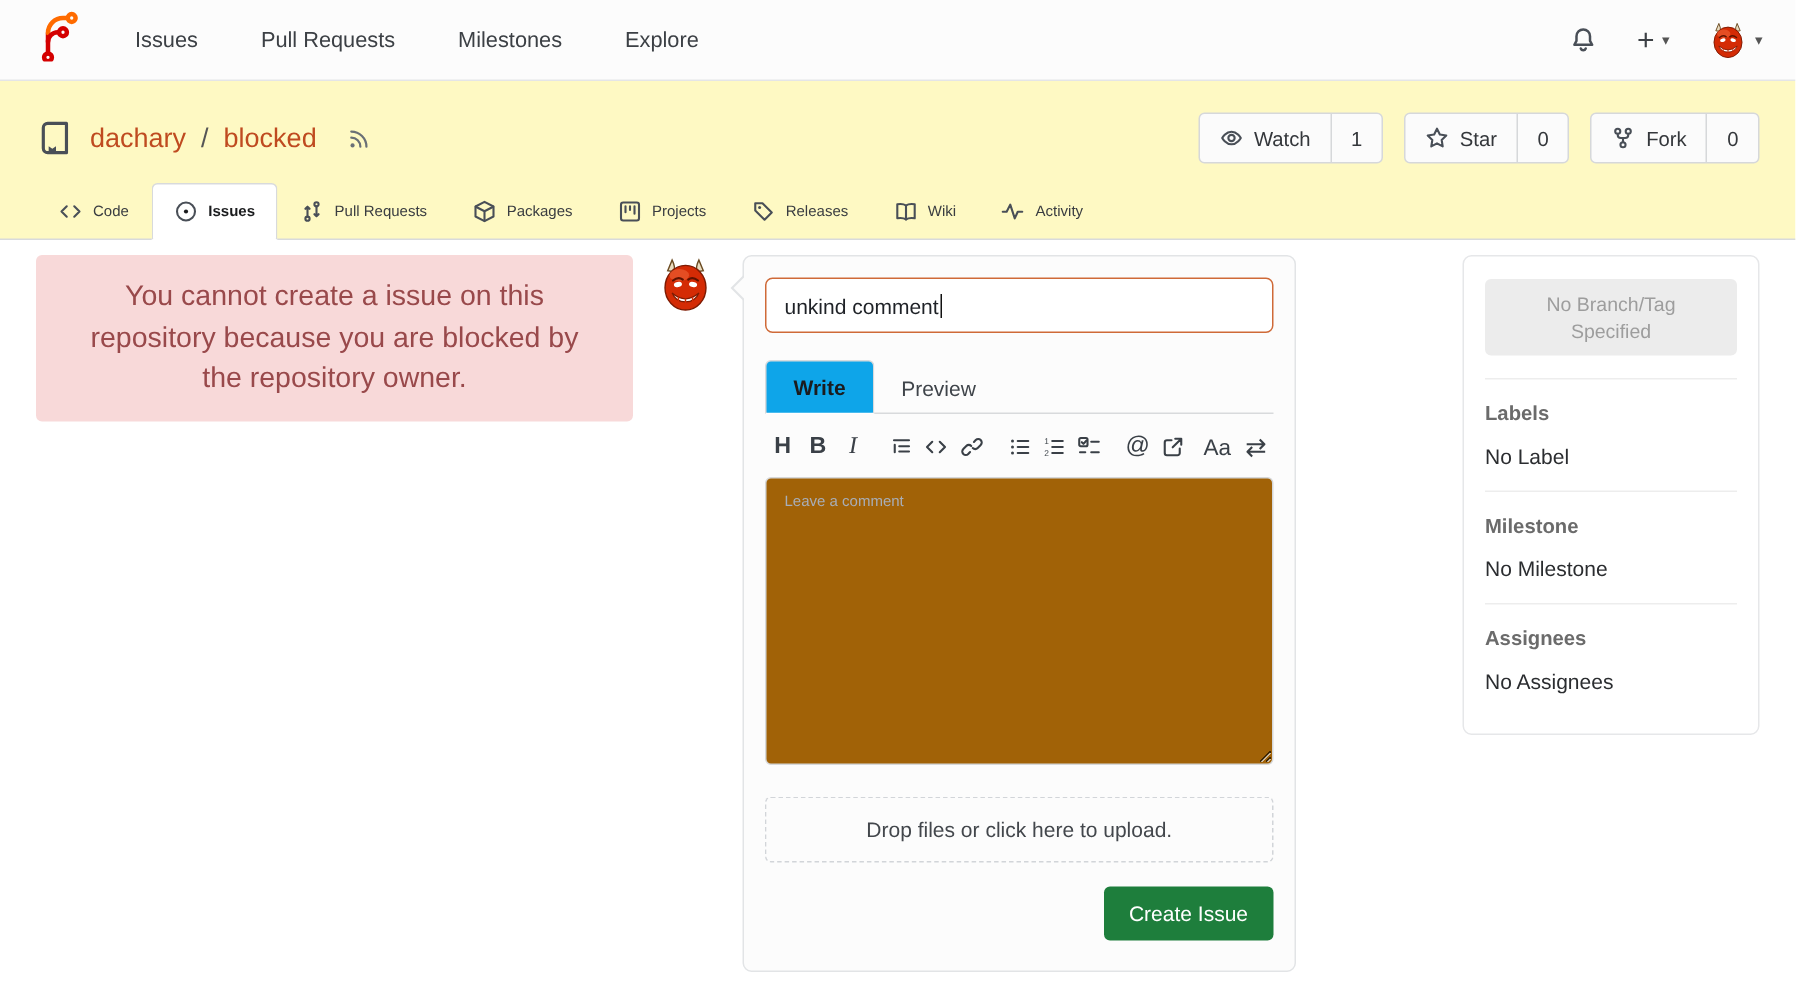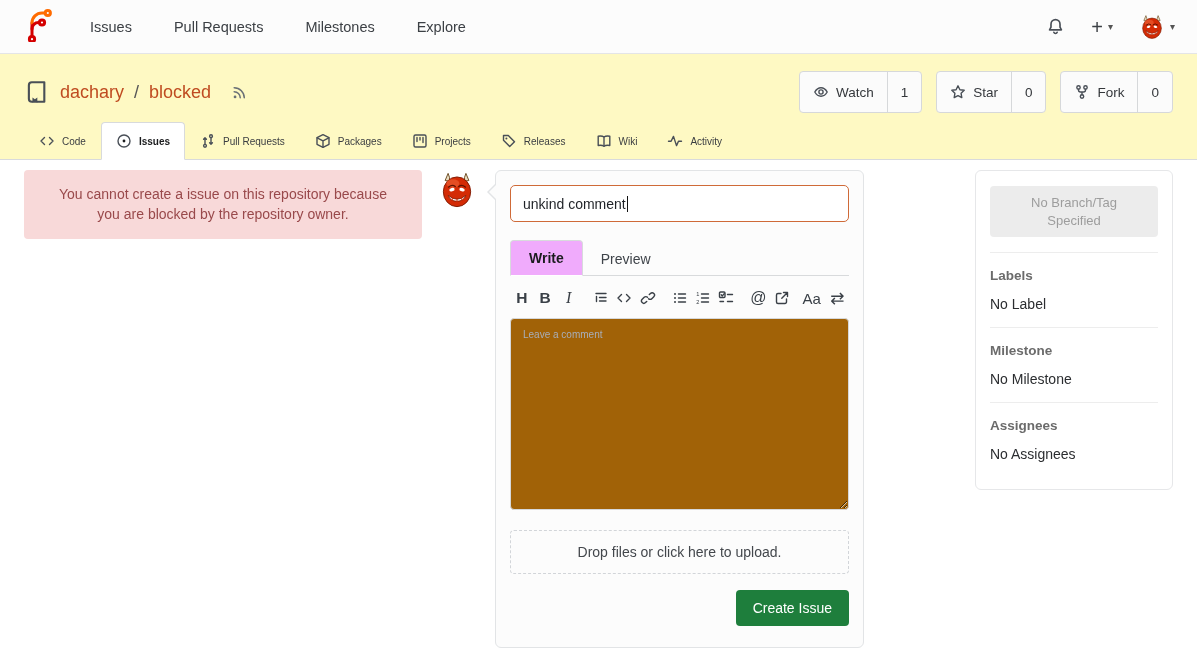--- a/index.html
+++ b/index.html
@@ -18,43 +18,43 @@
   .avatar-sm { width:26px; height:26px; display:block; }
 
   
   .repo-band { height:106px; background:#fef9c3; border-bottom:1px solid #d8dadc; position:relative; }
   .repo-title-row { display:flex; align-items:center; padding:14px 24px 0 24px; height:62px; }
   .repo-title { display:flex; align-items:center; gap:10px; font-size:18px; }
   .repo-title .owner,.repo-title .rname { color:#bf4b20; font-weight:500; }
   .repo-title .sep { color:#555; }
   .rss-link { margin-left:10px; }
   .repo-actions { margin-left:auto; display:flex; gap:14px; }
-  .btn-group { display:flex; height:42px; border:1px solid #d6d8da; border-radius:4px; overflow:hidden; background:#fbfbfb; font-size:13.5px; color:#34373b;justify-content:flex-end; }
+  .btn-group { display:flex; height:34px; border:1px solid #d6d8da; border-radius:4px; overflow:hidden; background:#fbfbfb; font-size:13.5px; color:#34373b;justify-content:flex-end; }
   .btn-group .seg { display:flex; align-items:center; gap:7px; padding:0 13px; }
   .btn-group .cnt { border-left:1px solid #d6d8da; padding:0 13px; display:flex; align-items:center; font-weight:500; }
 
   
   .repo-tabs { position:absolute; left:24px; bottom:-1px; display:flex; align-items:flex-end; }
   .rtab { display:flex; align-items:center; gap:7px; padding:10px 14px; font-size:10px; color:#3a3d41; border:1px solid transparent; }
   .rtab.active { background:#fff; border-color:#d8dadc; border-bottom-color:#fff; border-radius:4px 4px 0 0; font-weight:700; color:#1b1c1e; }
 
   
   main { position:relative; height:504px; background:#fff; }
-  .alert { position:absolute; left:24px; top:10px; width:398px; background:#f8d9d9; border-radius:4px; color:#99494b; font-size:14px; line-height:1.45; text-align:center; padding:14px 23px; }
+  .alert { position:absolute; left:24px; top:10px; width:398px; background:#f8d9d9; border-radius:4px; color:#99494b; font-size:19px; line-height:1.45; text-align:center; padding:14px 23px; }
   .big-avatar { position:absolute; left:438px; top:11px; width:38px; height:38px; }
 
   
   .panel { position:absolute; left:495px; top:10px; width:369px; min-height:478px; background:#fcfcfc; border:1px solid #e2e4e6; border-radius:6px; padding:14px; }
   .panel::before { content:""; position:absolute; left:-9px; top:12px; border:9px solid transparent; border-left:none; border-right:9px solid #e2e4e6; }
   .panel::after  { content:""; position:absolute; left:-7.5px; top:13px; border:8px solid transparent; border-left:none; border-right:8px solid #fcfcfc; }
   .fake-input { height:37px; background:#fff; border:1.5px solid #cf6a38; border-radius:5px; display:flex; align-items:center; padding:0 12px; font-size:14px; color:#1f2227; }
   .text-caret { display:inline-block; width:1px; height:16px; background:#111; margin-left:1px; }
   .wp-tabs { display:flex; align-items:flex-end; margin-top:18px; border-bottom:1px solid #d8dadc; }
   .wp-tab { padding:9px 18px; font-size:14px; color:#3f444a; margin-bottom:-1px; }
-  .wp-tab.active { background:#f0abfc; border:1px solid #d8dadc; border-bottom:1px solid #fff; border-radius:4px 4px 0 0; font-weight:700; color:#1b1c1e; }
+  .wp-tab.active { background:#0ea5e9; border:1px solid #d8dadc; border-bottom:1px solid #fff; border-radius:4px 4px 0 0; font-weight:700; color:#1b1c1e; }
   .md-toolbar { display:flex; align-items:center; gap:4px; padding:10px 2px 8px 2px; color:#3a4047; }
   .tb { width:26px; height:24px; display:flex; align-items:center; justify-content:center; border-radius:3px; }
   .tb svg.ic { stroke:#3a4047; }
   .tb .txt { font-size:15px; }
   .tb .b { font-weight:700; font-size:15.5px; }
   .tb .i { font-style:italic; font-family:"Liberation Serif",serif; font-size:16px; }
   .tb-gap { width:6px; }
   .tb-spacer { flex:1; }
   textarea.comment { width:100%; height:192px; border:1px solid #d6d8da; border-radius:4px; background:#a16207; resize:vertical; padding:10px 12px; font-size:10px; font-family:"Liberation Sans",sans-serif; color:#1f2227; }
   textarea.comment::placeholder { color:#a8aeb8; }

